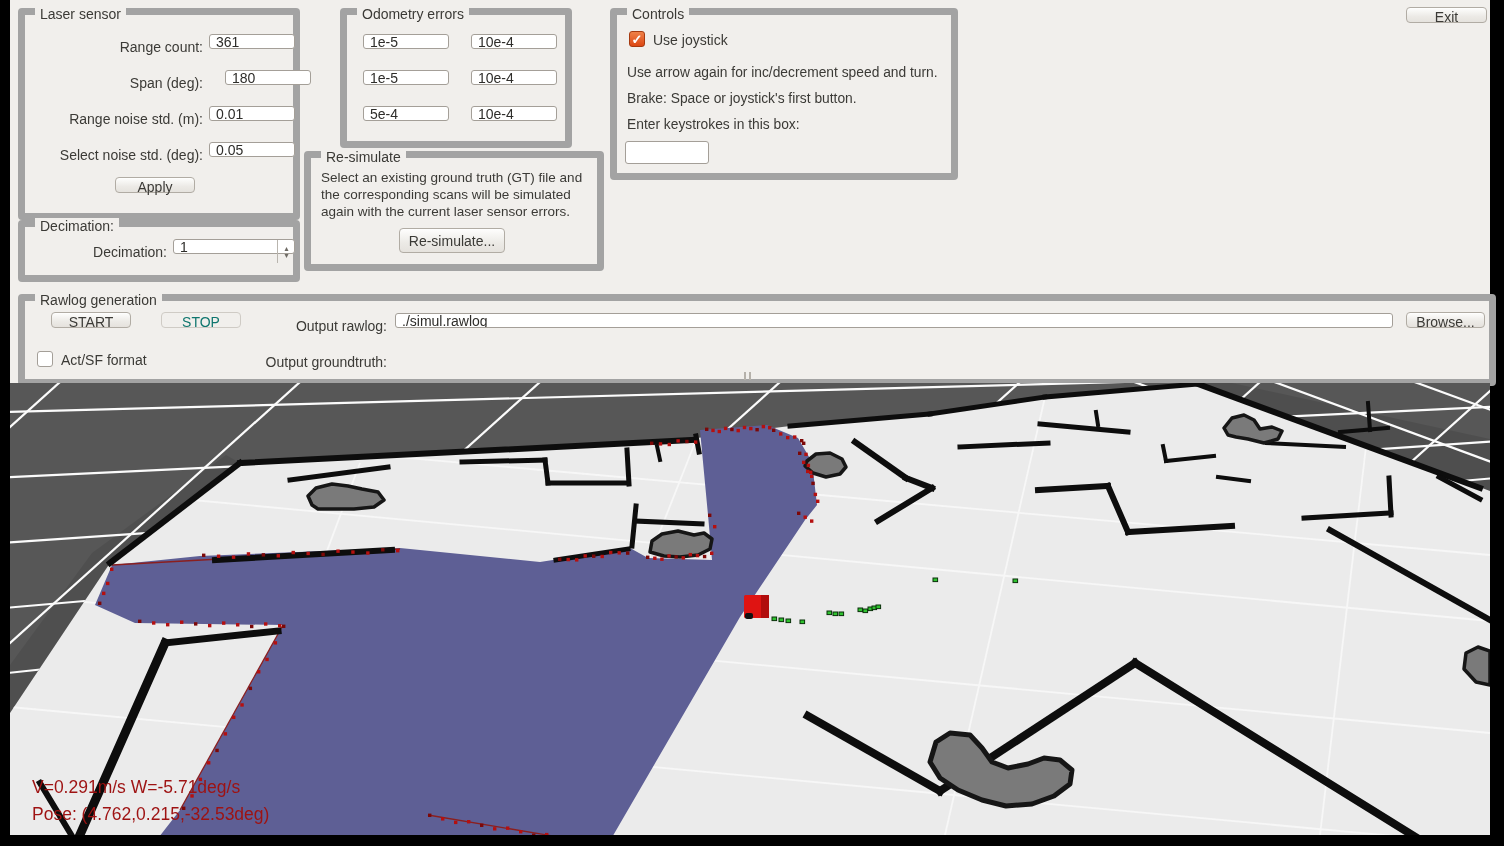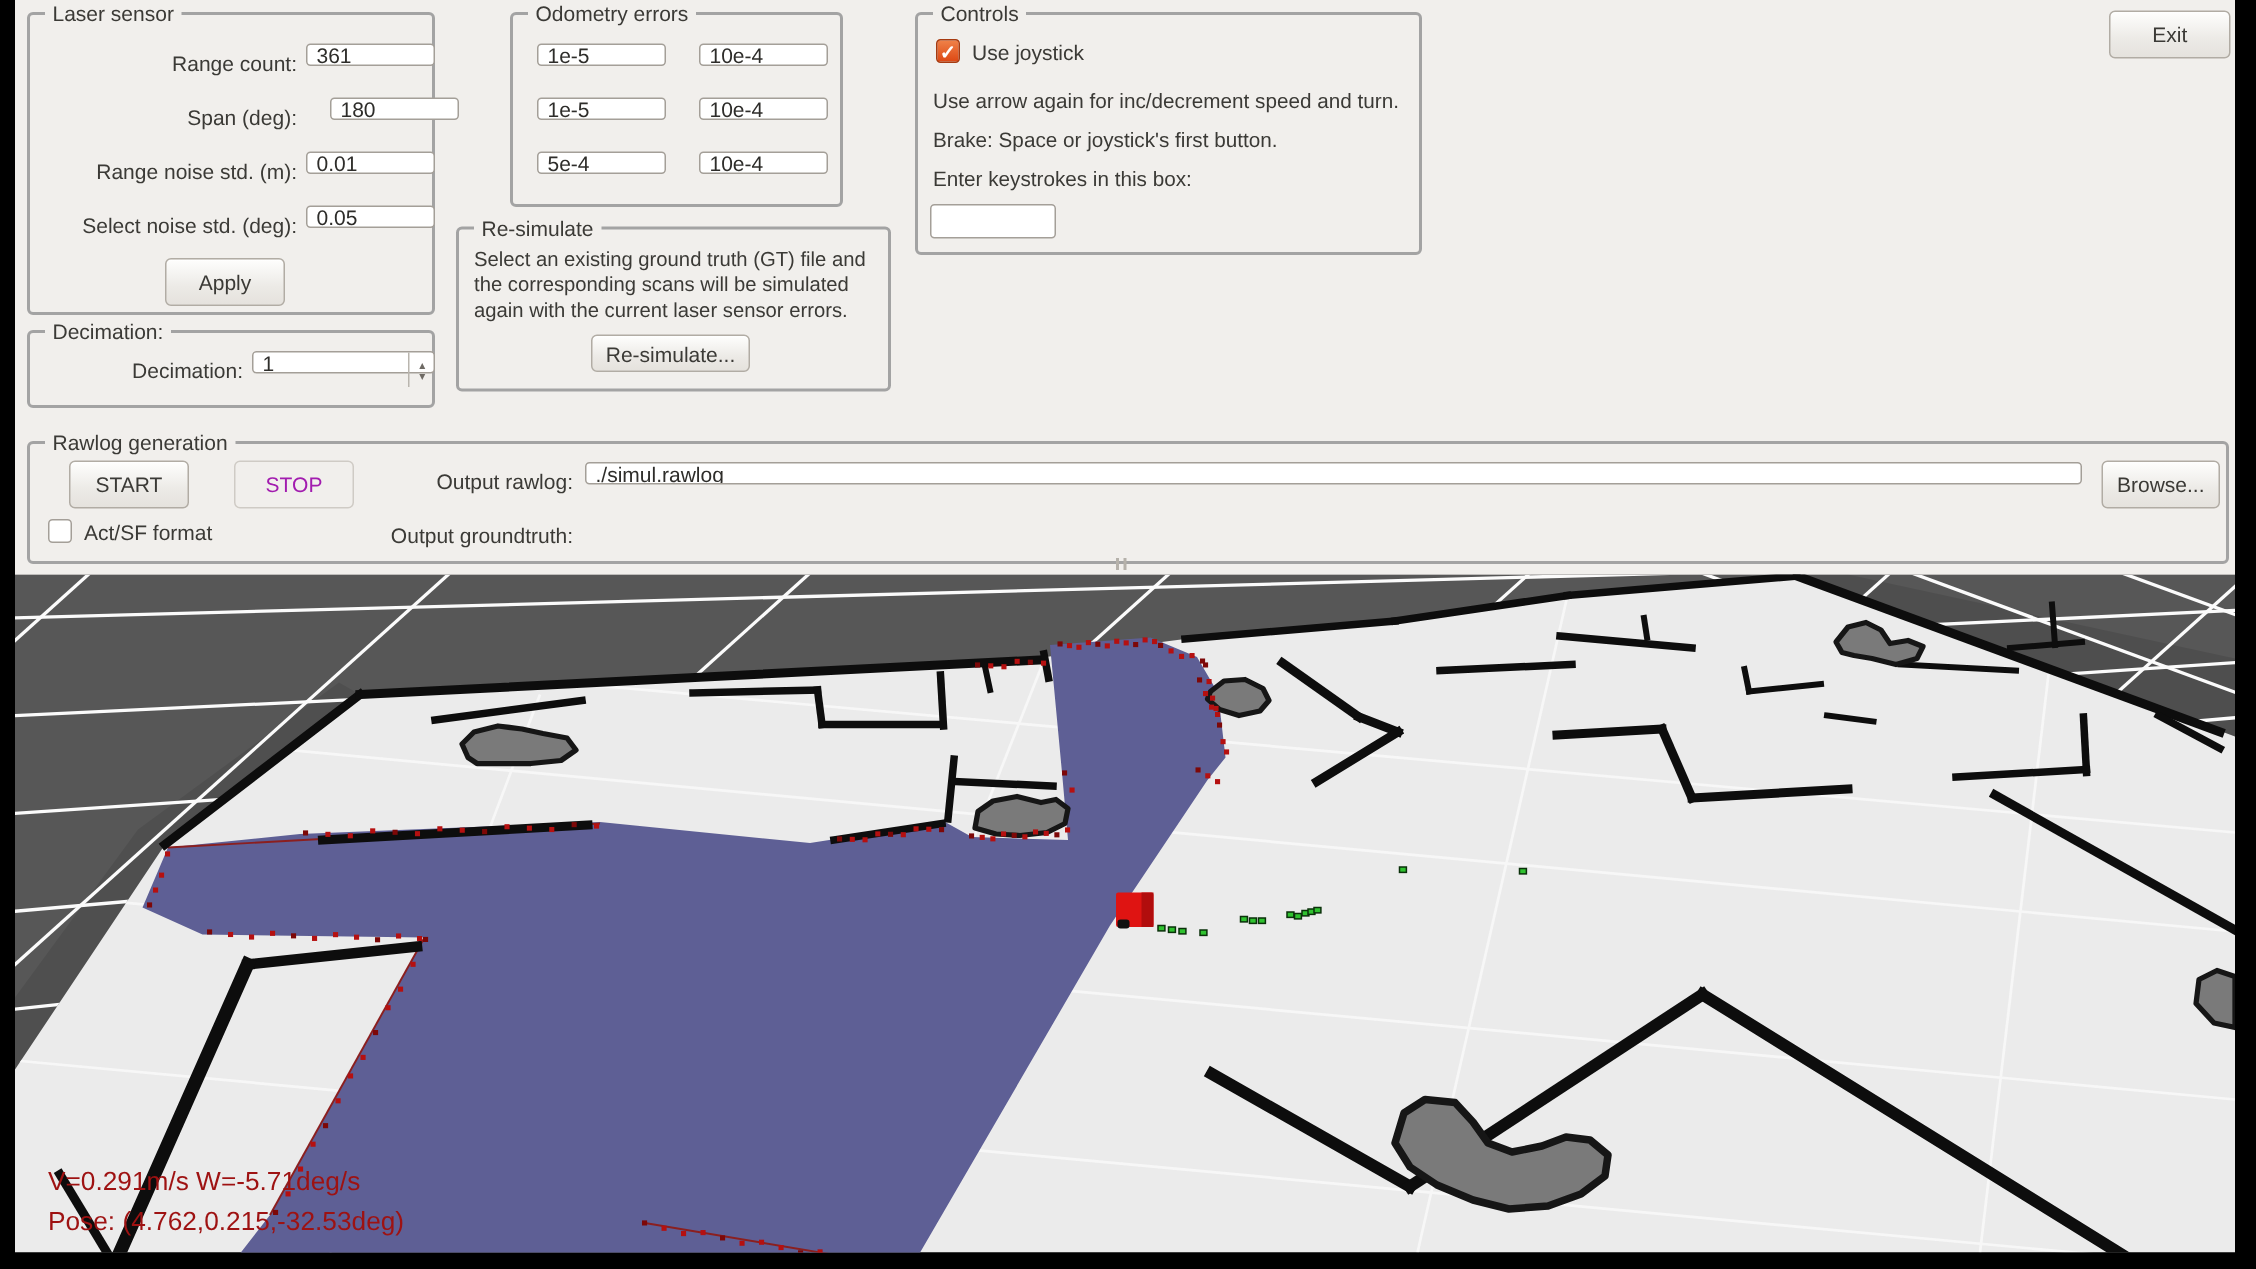--- a/index.html
+++ b/index.html
@@ -1,32 +1,32 @@
 <!DOCTYPE html>
 <html><head>
 <meta charset="utf-8">
 <style>
   html,body{margin:0;padding:0;background:#000;}
   body{width:1504px;height:846px;position:relative;overflow:hidden;
        font-family:"Liberation Sans",sans-serif;}
   .app{position:absolute;left:10px;top:0;width:1480px;height:846px;background:#000;}
   .panel{position:absolute;left:0;top:0;width:1480px;height:383px;background:#f1efec;
          border-bottom:1px solid #c9c6c0;}
-  .group{position:absolute;border:2px solid #a3a3a3;border-radius:4px;}
+  .group{position:absolute;border:7px solid #a3a3a3;border-radius:4px;}
   .gtitle{position:absolute;top:-9px;left:10px;background:#f1efec;padding:0 5px;
           font-size:14px;color:#3b3a36;white-space:nowrap;line-height:17px;}
   .lbl{font-size:14px;color:#3b3a36;white-space:nowrap;}
   .tf{position:absolute;background:#fff;border:1px solid #a49f98;border-radius:3px;
       height:15px;font-size:14px;color:#2e2d2a;padding:0 6px;box-sizing:border-box;
       font-family:"Liberation Sans",sans-serif;outline:none;}
   .tf:disabled{background:#eae7e3;color:#aba69f;border-color:#c9c5bf;}
   .btn{position:absolute;background:linear-gradient(#fefefd,#eceae6 60%,#e5e2dd);
-       border:1px solid #b1aca4;border-radius:4px;height:32px;font-size:14px;color:#3b3a36;
+       border:1px solid #b1aca4;border-radius:4px;height:16px;font-size:14px;color:#3b3a36;
        font-family:"Liberation Sans",sans-serif;box-shadow:0 1px 0 rgba(255,255,255,.6) inset;}
-  .btn:disabled{background:#f1efec;border-color:#cfcbc5;color:#a21caf;box-shadow:none;}
+  .btn:disabled{background:#f1efec;border-color:#cfcbc5;color:#0f766e;box-shadow:none;}
   .row-lbl{position:absolute;text-align:right;}
   .cb{position:absolute;width:16px;height:16px;border-radius:3px;box-sizing:border-box;
       background:#fff;border:1px solid #a49f98;}
   .cb.checked{background:linear-gradient(#ef8148,#dd4814);border:1px solid #a63a10;
       color:#fff;font-size:13px;line-height:15px;text-align:center;font-weight:bold;}
   .spinbtns{position:absolute;width:17px;height:23px;border-left:1px solid #b9b5ae;
       display:flex;flex-direction:column;align-items:center;justify-content:center;
       color:#6e6a64;font-size:8px;line-height:7px;}
   .sash{position:absolute;left:728px;top:372px;width:18px;height:8px;display:flex;gap:3px;
       justify-content:center;}

